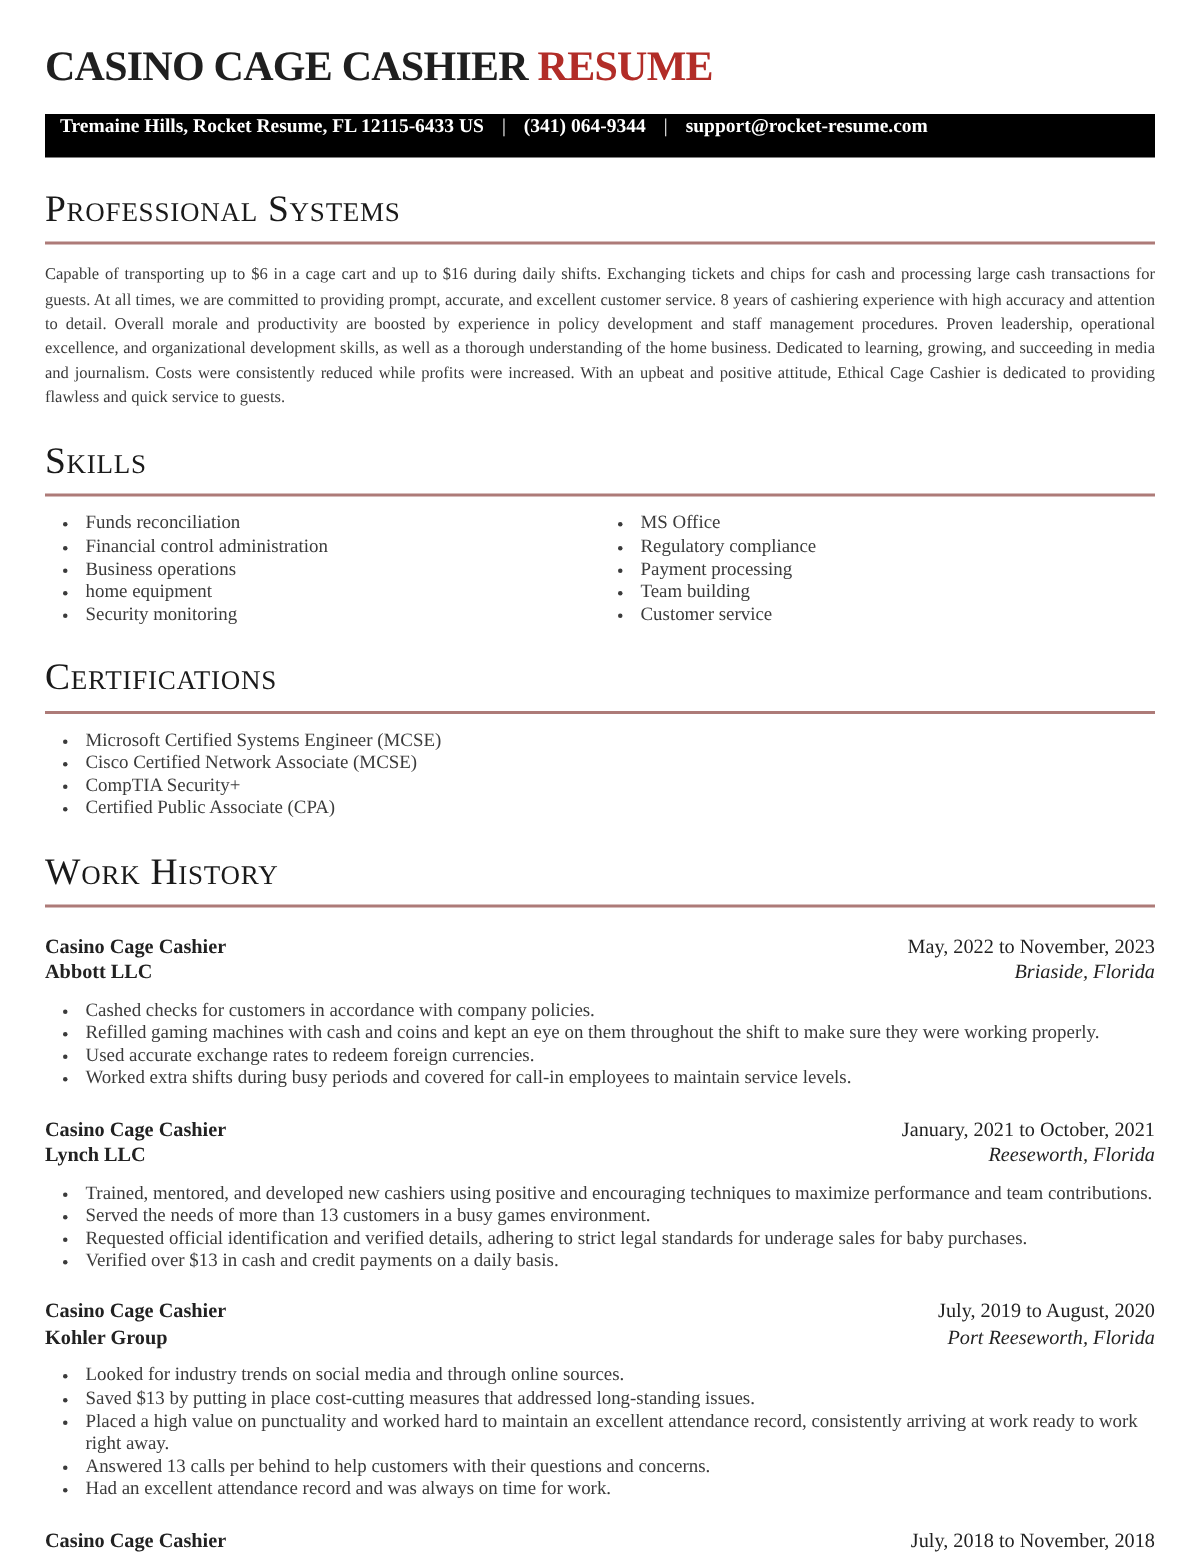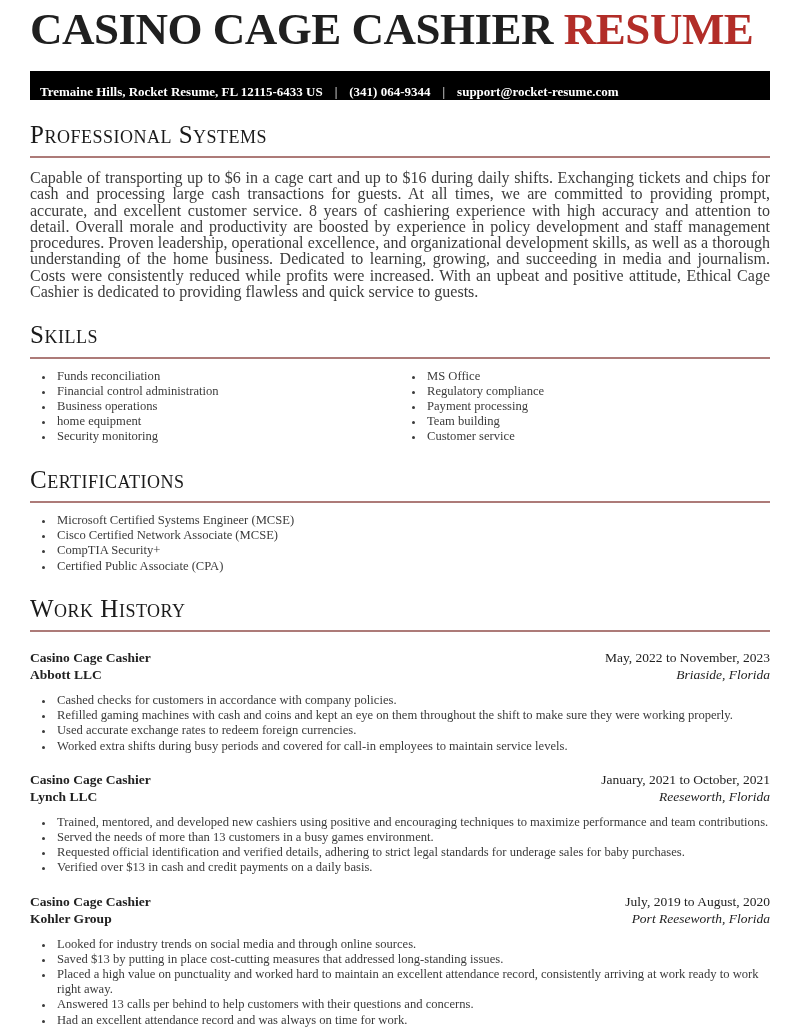--- a/index.html
+++ b/index.html
@@ -16,36 +16,36 @@
   body{font-family:"Liberation Serif","DejaVu Serif",serif;}
   .page{
     position:relative;
     width:800px;height:1035px;
     background:#ffffff;
     overflow:hidden;
   }
   .content{padding:0 30px;}
   
   .doc-title{
-    margin-top:4px;
-    font-size:45px;
+    margin-top:29px;
+    font-size:28px;
     font-weight:bold;
     letter-spacing:-0.5px;
     color:var(--title-dark);
     white-space:nowrap;
     line-height:1.15;
   }
   .doc-title .accent{color:var(--accent-red);}
   .contact-bar{
     margin-top:15px;
     background:var(--bar-bg);
     color:var(--bar-text);
     height:29px;
     display:flex;
-    align-items:flex-end;
+    align-items:flex-start;
     padding:0 10px;
     font-size:13px;
     font-weight:bold;
   }
   .contact-bar .sep{margin:0 12px;font-weight:normal;}
   
   .section{margin-top:22px;}
   .section-heading{
     font-variant:small-caps;
     font-size:25px;
@@ -55,21 +55,21 @@
     line-height:1.05;
   }
   .section-rule{
     border:none;
     height:2px;
     background:var(--rule);
     margin-top:8px;
   }
   .summary-text{
     margin-top:12px;
-    font-size:16px;
+    font-size:11px;
     line-height:16.3px;
     color:var(--body-text);
     text-align:justify;
   }
   ul.bullets{
     margin-top:10px;
     padding-left:24px;
     list-style-type:disc;
     color:var(--body-text);
   }

